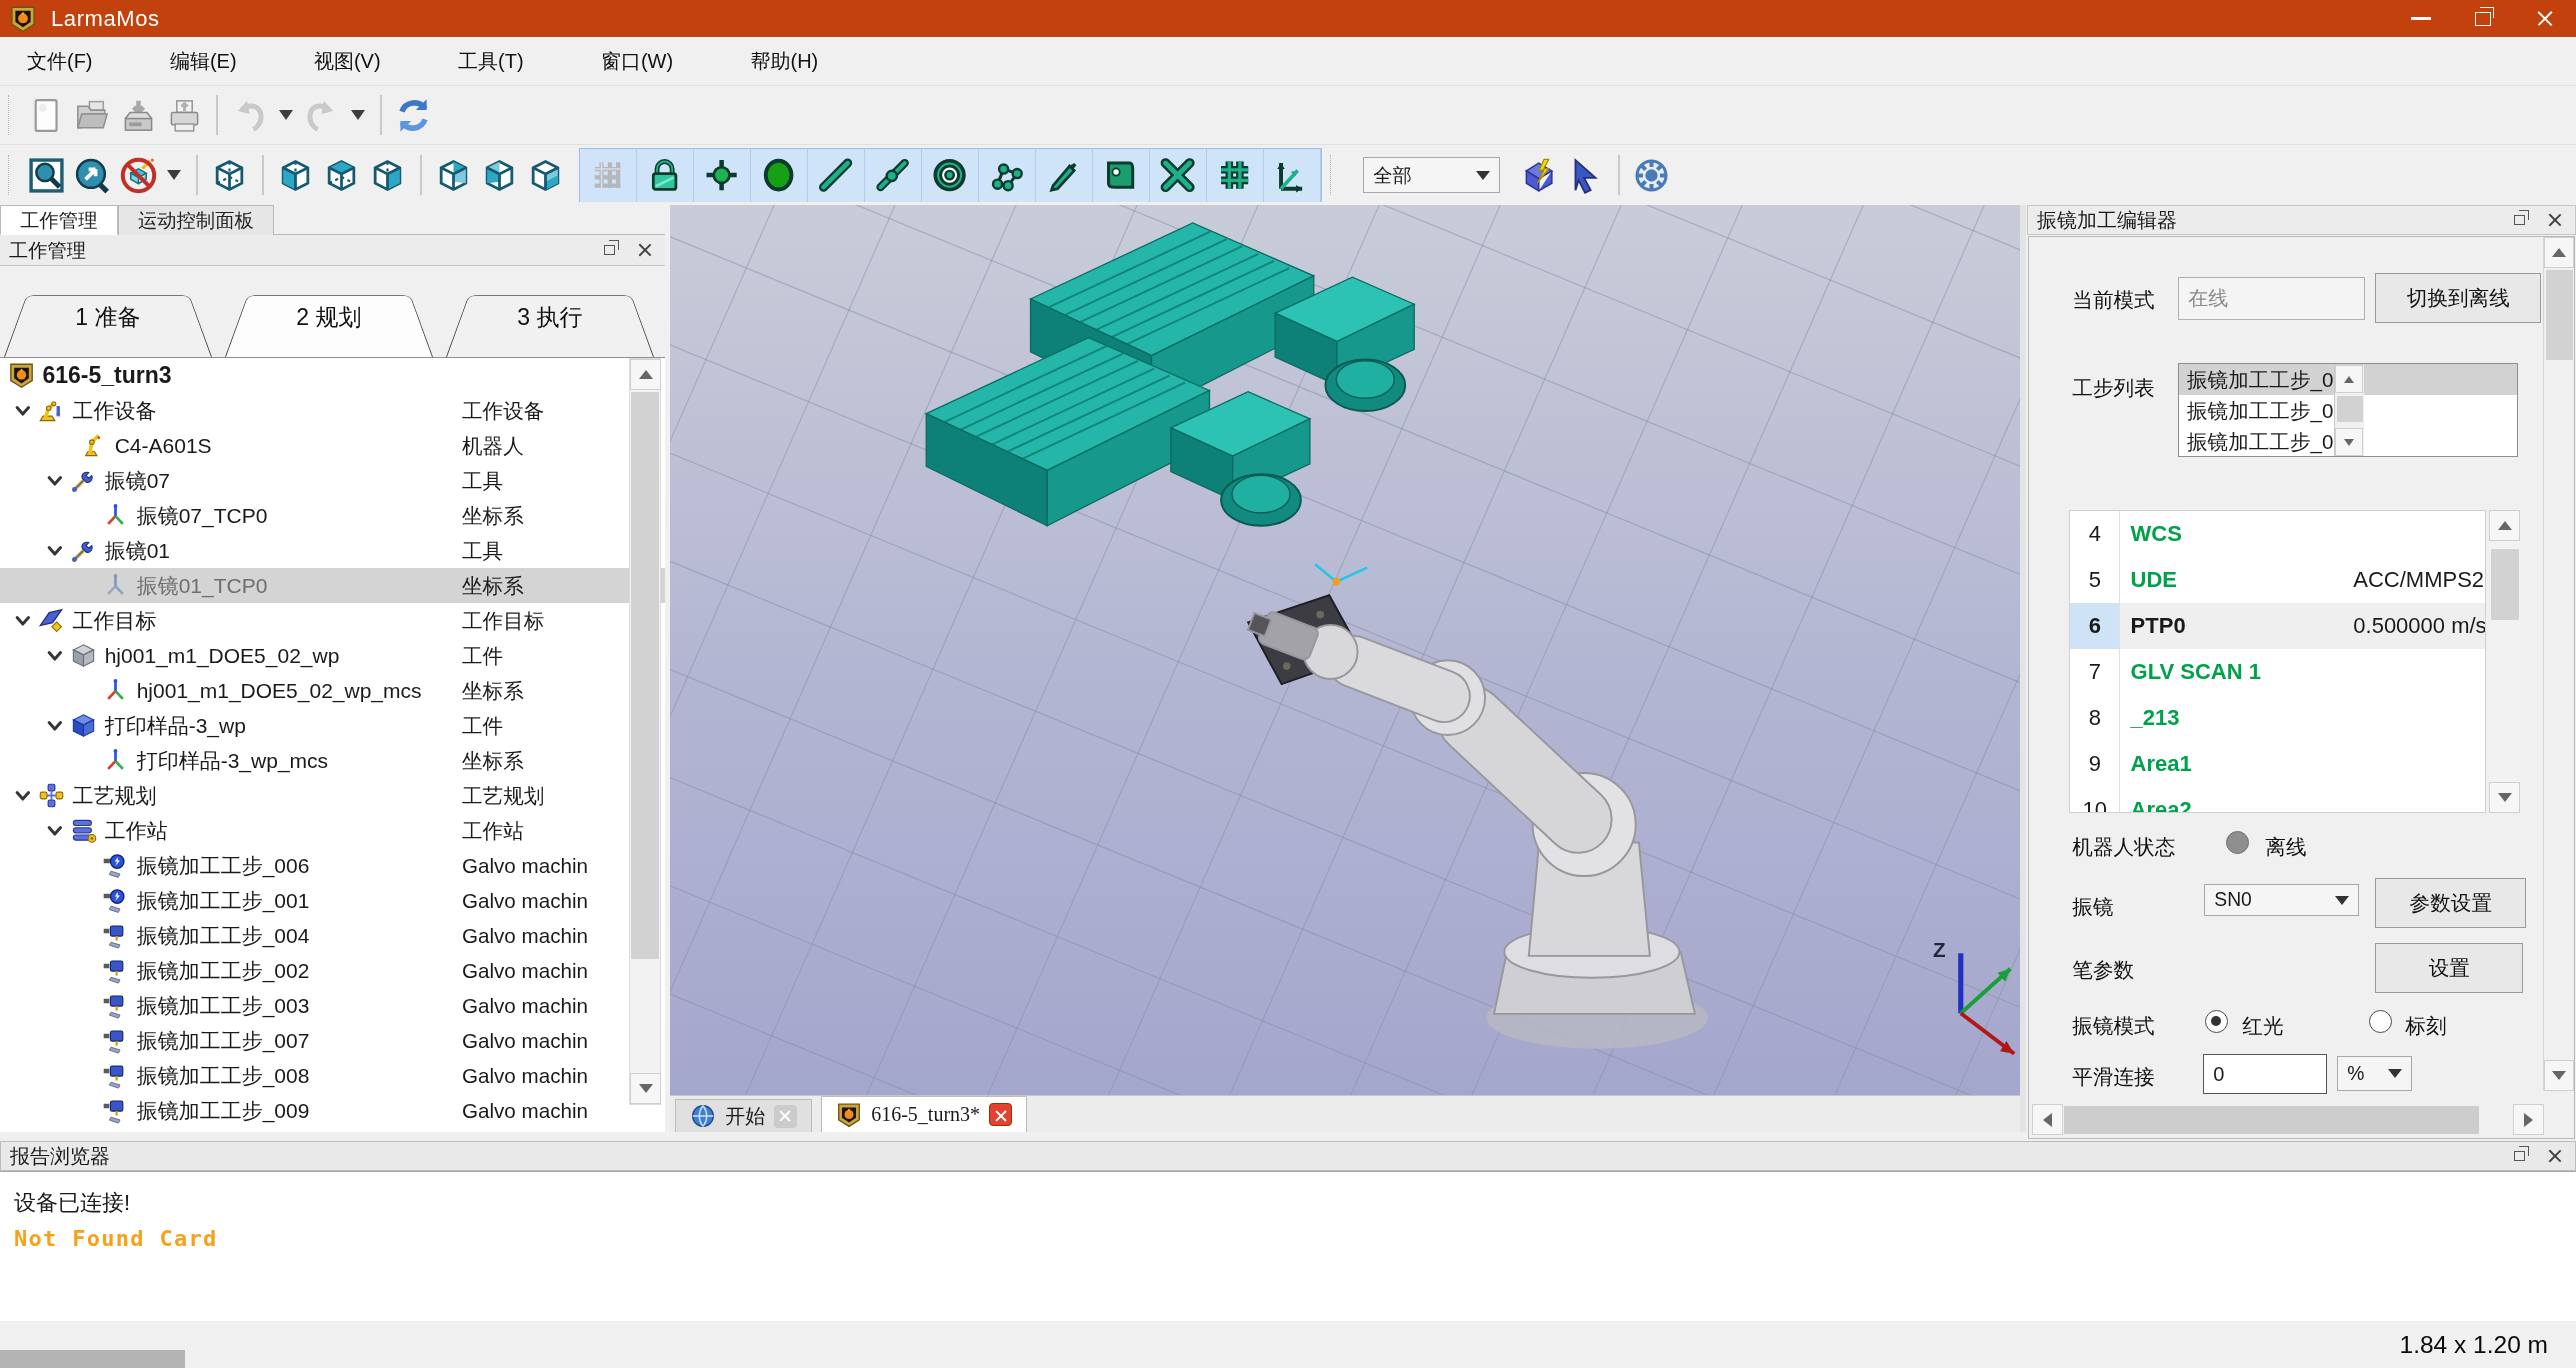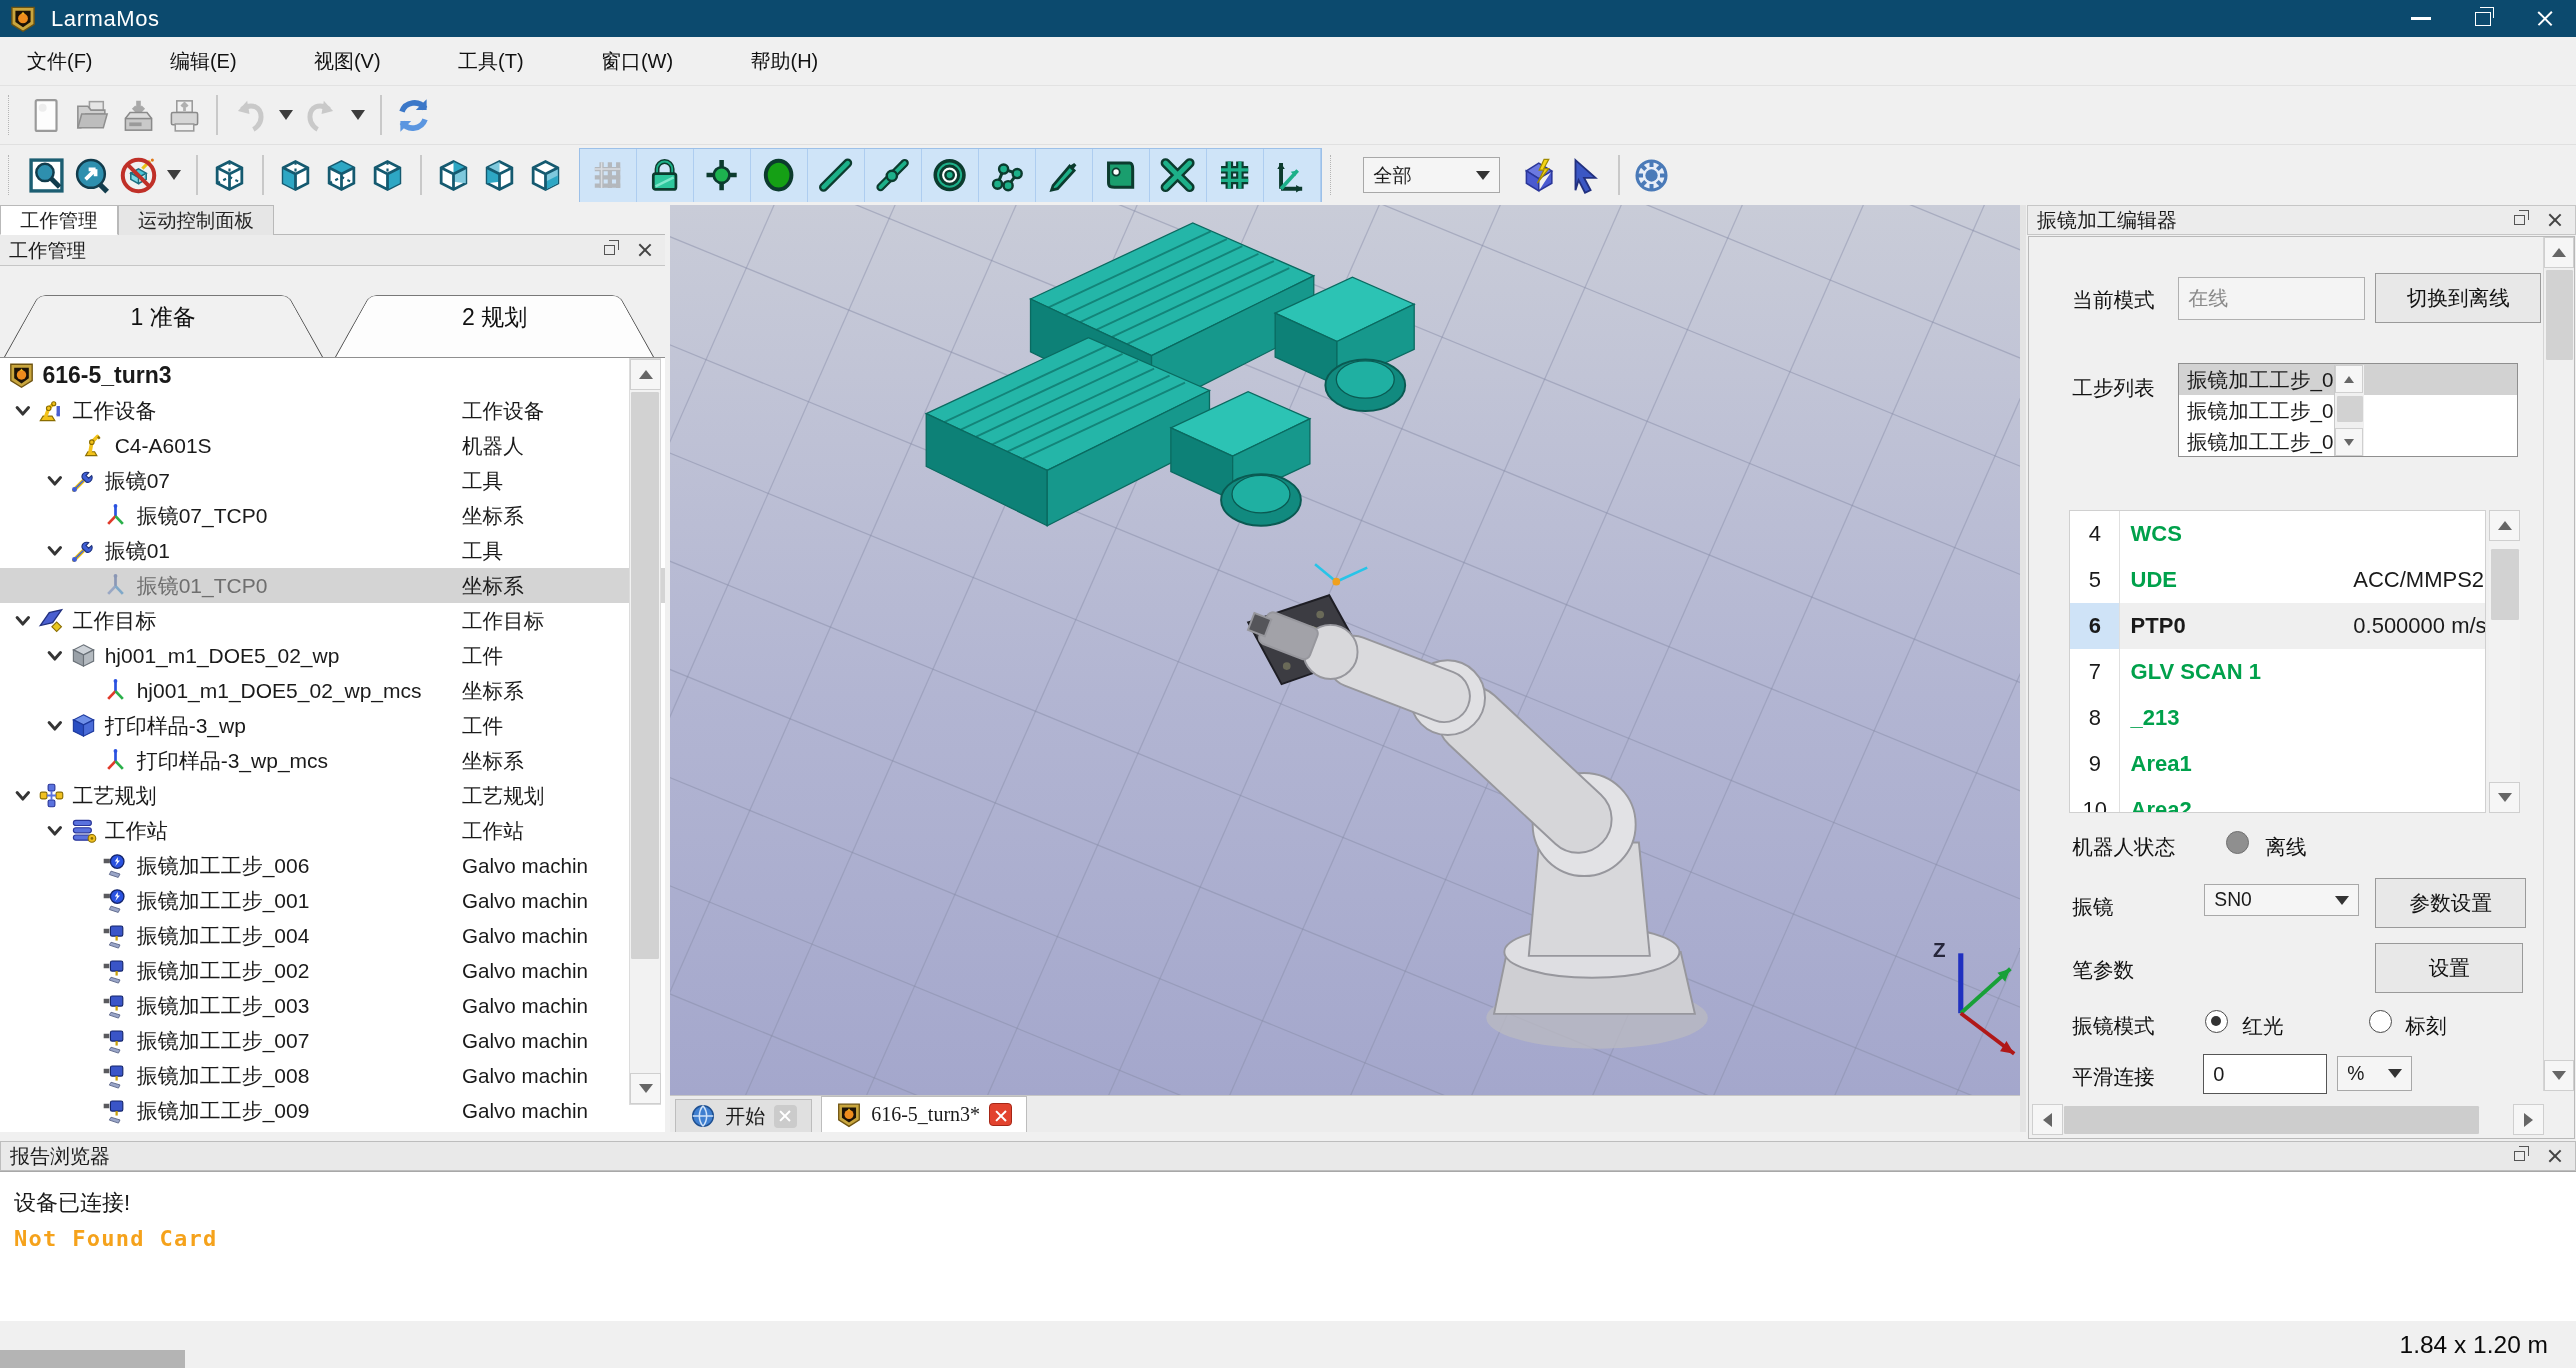--- a/index.html
+++ b/index.html
@@ -2,21 +2,21 @@
 <html style="font-size:10.3px"><head>
 <meta charset="utf-8">
 <style>
   * { margin:0; padding:0; box-sizing:border-box; }
   html,body { width:2576px; height:1369px; overflow:hidden; }
   body { font-family:"Liberation Sans","DejaVu Sans",sans-serif; background:#f0f0f0; position:relative; font-size:19.3px; color:#1a1a1a; }
   svg { display:block; }
   .icon-slot svg, .ticon svg, .titem svg { width:100%; height:100%; }
 
   
-  .titlebar { position:absolute; left:0; top:0; width:2576px; height:37px; background:#0c4a6e; display:flex; align-items:center; }
+  .titlebar { position:absolute; left:0; top:0; width:2576px; height:37px; background:#c2410c; display:flex; align-items:center; }
   .app-logo { width:28px; height:28px; margin-left:9px; }
   .title-text { color:#fff; font-size:22px; margin-left:14px; letter-spacing:0.6px; }
   .wbtns { margin-left:auto; display:flex; height:100%; }
   .wbtn { width:62px; height:100%; display:flex; align-items:center; justify-content:center; }
   .glyph-min { width:19.3px; height:2.6px; background:#fff; }
   .glyph-max { width:16.7px; height:14px; border:1.9px solid #fff; position:relative; }
   .glyph-max::before { content:""; position:absolute; left:3.9px; top:-5.8px; width:13px; height:10.3px; border:1.9px solid #fff; border-bottom:none; border-left:none; }
   .glyph-close { position:relative; width:19.3px; height:19.3px; }
   .glyph-close::before,.glyph-close::after { content:""; position:absolute; left:9px; top:0; width:2.3px; height:19.3px; background:#fff; }
   .glyph-close::before { transform:rotate(45deg);} .glyph-close::after { transform:rotate(-45deg);}
@@ -446,20 +446,23 @@
         </span>
       <span class="dbtn"><span class="glyph-x"></span></span>
     </span>
   </div>
   <div class="stage-tabs">
     <div class="stab">
         <span class="slabel">1 准备</span>
       </div>
     <div class="stab active">
         <span class="slabel">2 规划</span>
+      </div>
+    <div class="stab">
+        <span class="slabel">3 执行</span>
       </div>
   </div>
   <div class="tree">
 
       <div class="trow bold">
         <span class="tname" style="padding-left: 7.7px;">
 
           <span class="ticon">
             <svg viewBox="0 0 24 24">
               <path d="M2.5 2h19v14.5L12 22.5 2.5 16.5z" fill="#c9a63e" stroke="#6e5310" stroke-width="1.2"></path>

